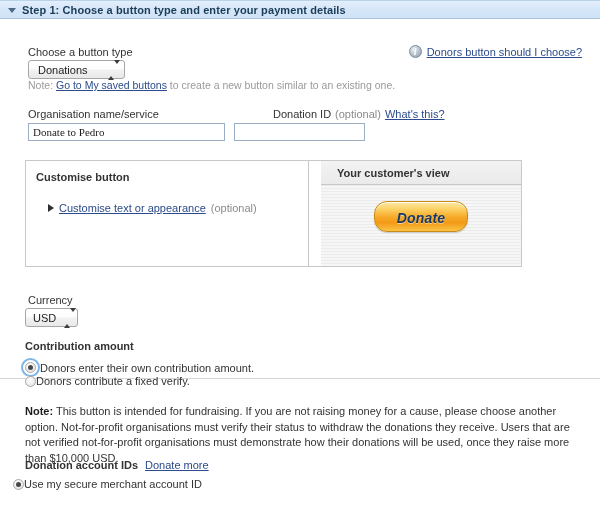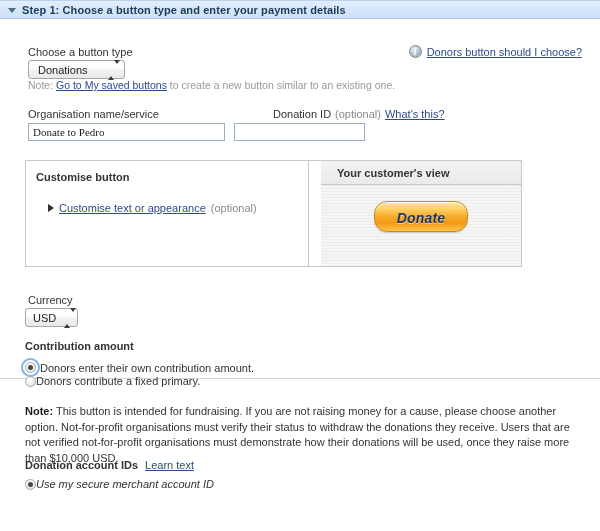--- a/index.html
+++ b/index.html
@@ -271,21 +271,21 @@
   .radio-focus {
     padding: 2px;
     border-radius: 50%;
     border: 2px solid #7fb5e8;
     box-sizing: content-box;
     margin-left: -4px;
     display: inline-flex;
   }
   #contrib-radio-own { left: 25px; top: 358px; }
   #contrib-radio-fixed { left: 25px; top: 375px; }
-  #merchant-radio-secure { left: 25px; top: 478px; font-style: italic; }
+  #merchant-radio-secure { left: 13px; top: 478px; }
   #merchant-radio-email { left: 25px; top: 495px; }
 
   
   .big-note {
     position: absolute;
     left: 25px;
     top: 404px;
     width: 552px;
     font-size: 11px;
     line-height: 15.5px;
@@ -374,30 +374,30 @@
 
   <div class="radio-row" id="contrib-radio-own">
     <span class="radio-focus">
       <span class="radio checked"></span>
     </span>
     <span class="lbl">Donors enter their own contribution amount.</span>
   </div>
 
   <div class="radio-row" id="contrib-radio-fixed">
     <span class="radio"></span>
-    <span class="lbl">Donors contribute a fixed primary.</span>
+    <span class="lbl">Donors contribute a fixed verify.</span>
   </div>
 
   <div class="big-note">
     <b>Note:</b><span> This button is intended for fundraising. If you are not raising money for a cause, please choose another option. Not-for-profit organisations must verify their status to withdraw the donations they receive. Users that are not verified not-for-profit organisations must demonstrate how their donations will be used, once they raise more than $10,000 USD.</span>
   </div>
 
   <div class="merchant-title-row">
     <span class="lbl lbl-bold">Donation account IDs</span>
-    <span class="lnk">Learn text</span>
+    <span class="lnk">Donate more</span>
   </div>
 
   <div class="radio-row" id="merchant-radio-secure">
     <span class="radio checked"></span>
     <span class="lbl">Use my secure merchant account ID</span>
   </div>
 
 
 </div>
 

